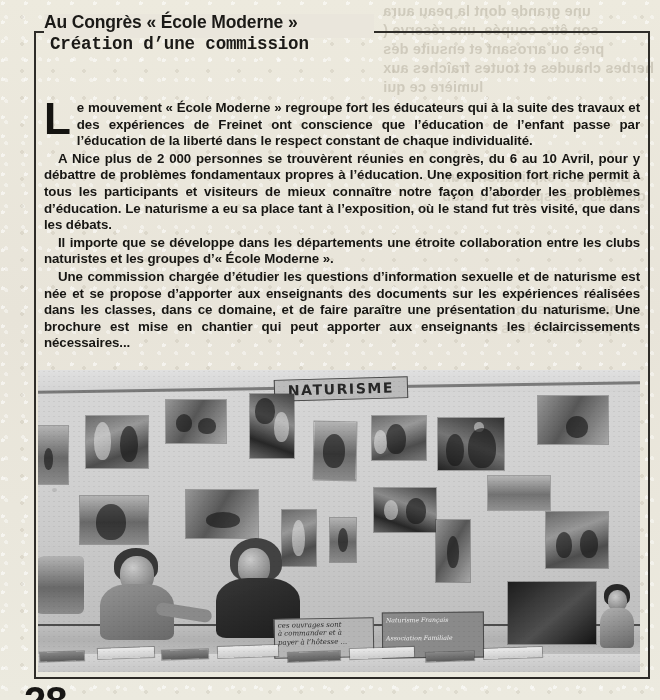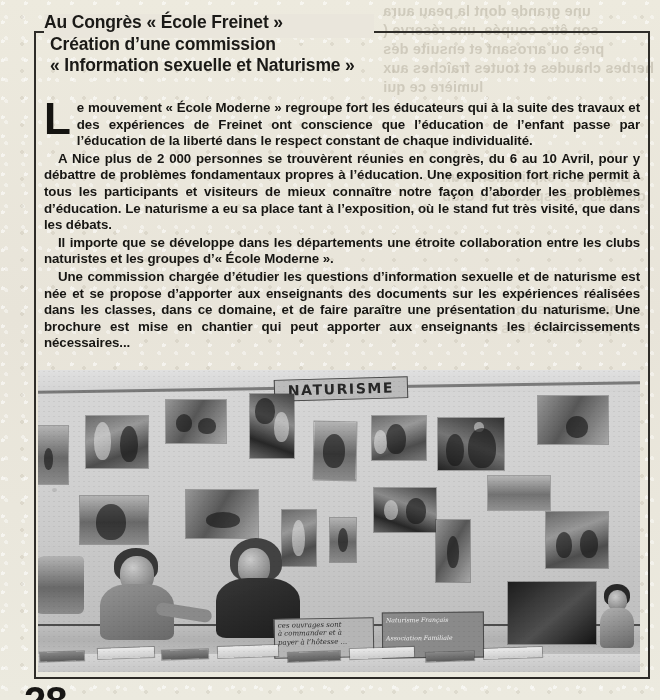--- a/index.html
+++ b/index.html
@@ -94,21 +94,21 @@
     left: 44px;
     top: 12px;
     width: 470px;
     color: #1b1a17;
     font-weight: 700;
     font-size: 17.5px;
     line-height: 21.5px;
     letter-spacing: -.15px;
     font-stretch: condensed;
   }
-  .headline .l2 { padding-left: 6px; }
+  .headline .l2 { padding-left: 6px; font-family: Liberation Mono, monospace; }
   .headline .l3 { padding-left: 6px; }
 
   .article {
     position: absolute;
     left: 44px;
     top: 100px;
     width: 596px;
     color: #171613;
     font-size: 13.3px;
     line-height: 16.6px;
@@ -301,23 +301,22 @@
   <div class="bleed b-low">temps fut très souvent
 en particulier dans les</div>
 
   <div class="rule-top"></div>
   <div class="rule-left"></div>
   <div class="rule-right"></div>
   <div class="rule-bottom"></div>
   <div class="title-mask"></div>
 
   <div class="headline">
-    <div class="l1">Au Congrès « École Freinet »</div>
+    <div class="l1">Au Congrès « École Moderne »</div>
     <div class="l2">Création d’une commission</div>
-    <div class="l3">« Information sexuelle et Naturisme »</div>
   </div>
 
   <div class="article">
     <p class="lead"><span class="dropcap">L</span><span>e mouvement « École Moderne » regroupe fort les éducateurs qui à la suite des travaux et des expériences de Freinet ont conscience que l’éducation de l’enfant passe par l’éducation de la liberté dans le respect constant de chaque individualité.</span></p>
     <p>A Nice plus de 2 000 personnes se trouvèrent réunies en congrès, du 6 au 10 Avril, pour y débattre de problèmes fondamentaux propres à l’éducation. Une exposition fort riche permit à tous les participants et visiteurs de mieux connaître notre façon d’aborder les problèmes d’éducation. Le naturisme a eu sa place tant à l’exposition, où le stand fut très visité, que dans les débats.</p>
     <p>Il importe que se développe dans les départements une étroite collaboration entre les clubs naturistes et les groupes d’« École Moderne ».</p>
     <p>Une commission chargée d’étudier les questions d’information sexuelle et de naturisme est née et se propose d’apporter aux enseignants des documents sur les expériences réalisées dans les classes, dans ce domaine, et de faire paraître une présentation du naturisme. Une brochure est mise en chantier qui peut apporter aux enseignants les éclaircissements nécessaires...</p>
   </div>
 
   <figure class="photo" style="margin:0">

